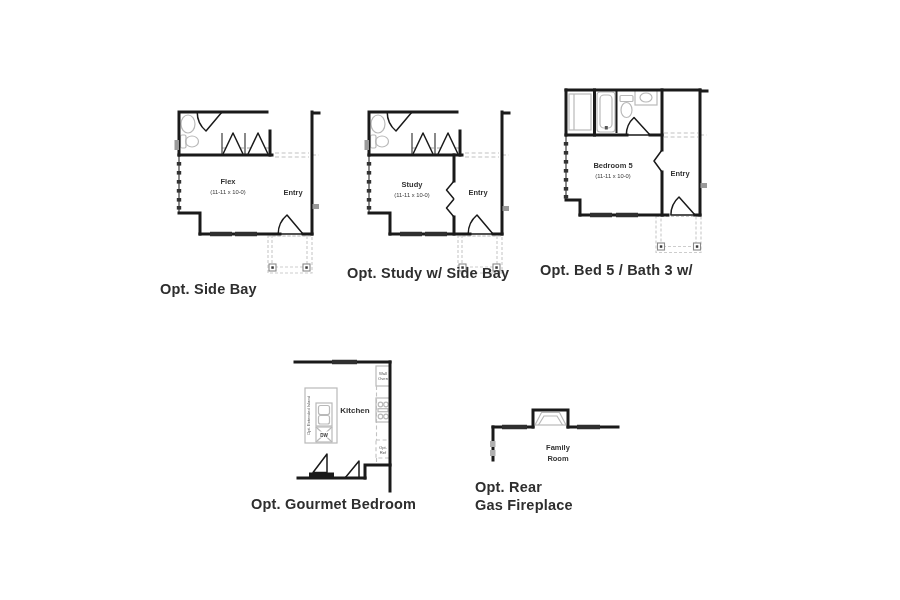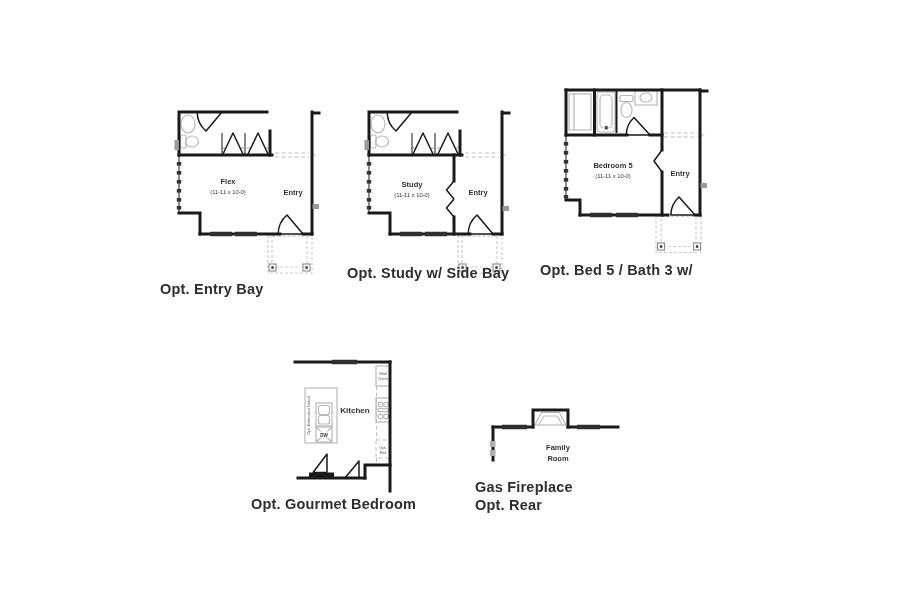--- a/index.html
+++ b/index.html
@@ -83,21 +83,21 @@
     <g>
       <rect class="post" x="106" y="171" width="7" height="7"></rect>
         <rect class="postc" x="108.3" y="173.3" width="2.5" height="2.5"></rect>
       <rect class="post" x="140" y="171" width="7" height="7"></rect>
         <rect class="postc" x="142.3" y="173.3" width="2.5" height="2.5"></rect>
     </g>
     <text class="rml" x="65" y="91">Flex</text>
     <text class="dim" x="65" y="101">(11-11 x 10-0)</text>
     <text class="rml" x="130" y="102">Entry</text>
   </svg>
-  <div class="caption" style="left:160px;top:280px;width:180px">Opt. Entry Bay</div>
+  <div class="caption" style="left:160px;top:280px;width:180px">Opt. Side Bay</div>
 
   <svg class="fp" style="left:353px;top:93px" width="165" height="192" viewBox="0 0 165 192">
     <g>
       <ellipse class="fx" cx="25" cy="31" rx="7" ry="9"></ellipse>
       <rect class="fx" x="17.5" y="42" width="5.5" height="13" rx="1.5"></rect>
       <ellipse class="fx" cx="29" cy="48.5" rx="6.5" ry="5.5"></ellipse>
     </g>
     <path class="door" d="M59,19 L43,38 A24.8,24.8 0 0 1 34.2,19 Z"></path>
     <path class="door" d="M140,141 L124,122 A24.8,24.8 0 0 0 115.2,141 Z"></path>
     <g>
@@ -273,17 +273,17 @@
     </g>
     <g class="win">
         <path d="M24,29 H49 M99,29 H122"></path>
       </g>
     <rect x="12" y="43" width="5.5" height="6" fill="#b0b0b0"></rect>
     <rect x="12" y="52" width="5.5" height="6" fill="#b0b0b0"></rect>
     <text class="rml" x="80" y="52">Family</text>
     <text class="rml" x="80" y="63">Room</text>
   </svg>
   <div class="caption" style="left:475px;top:478px;width:160px">
+    <div>Opt. Rear</div>
     <div>Gas Fireplace</div>
-    <div>Opt. Rear</div>
   </div>
 
 </div>
 
 </body></html>

